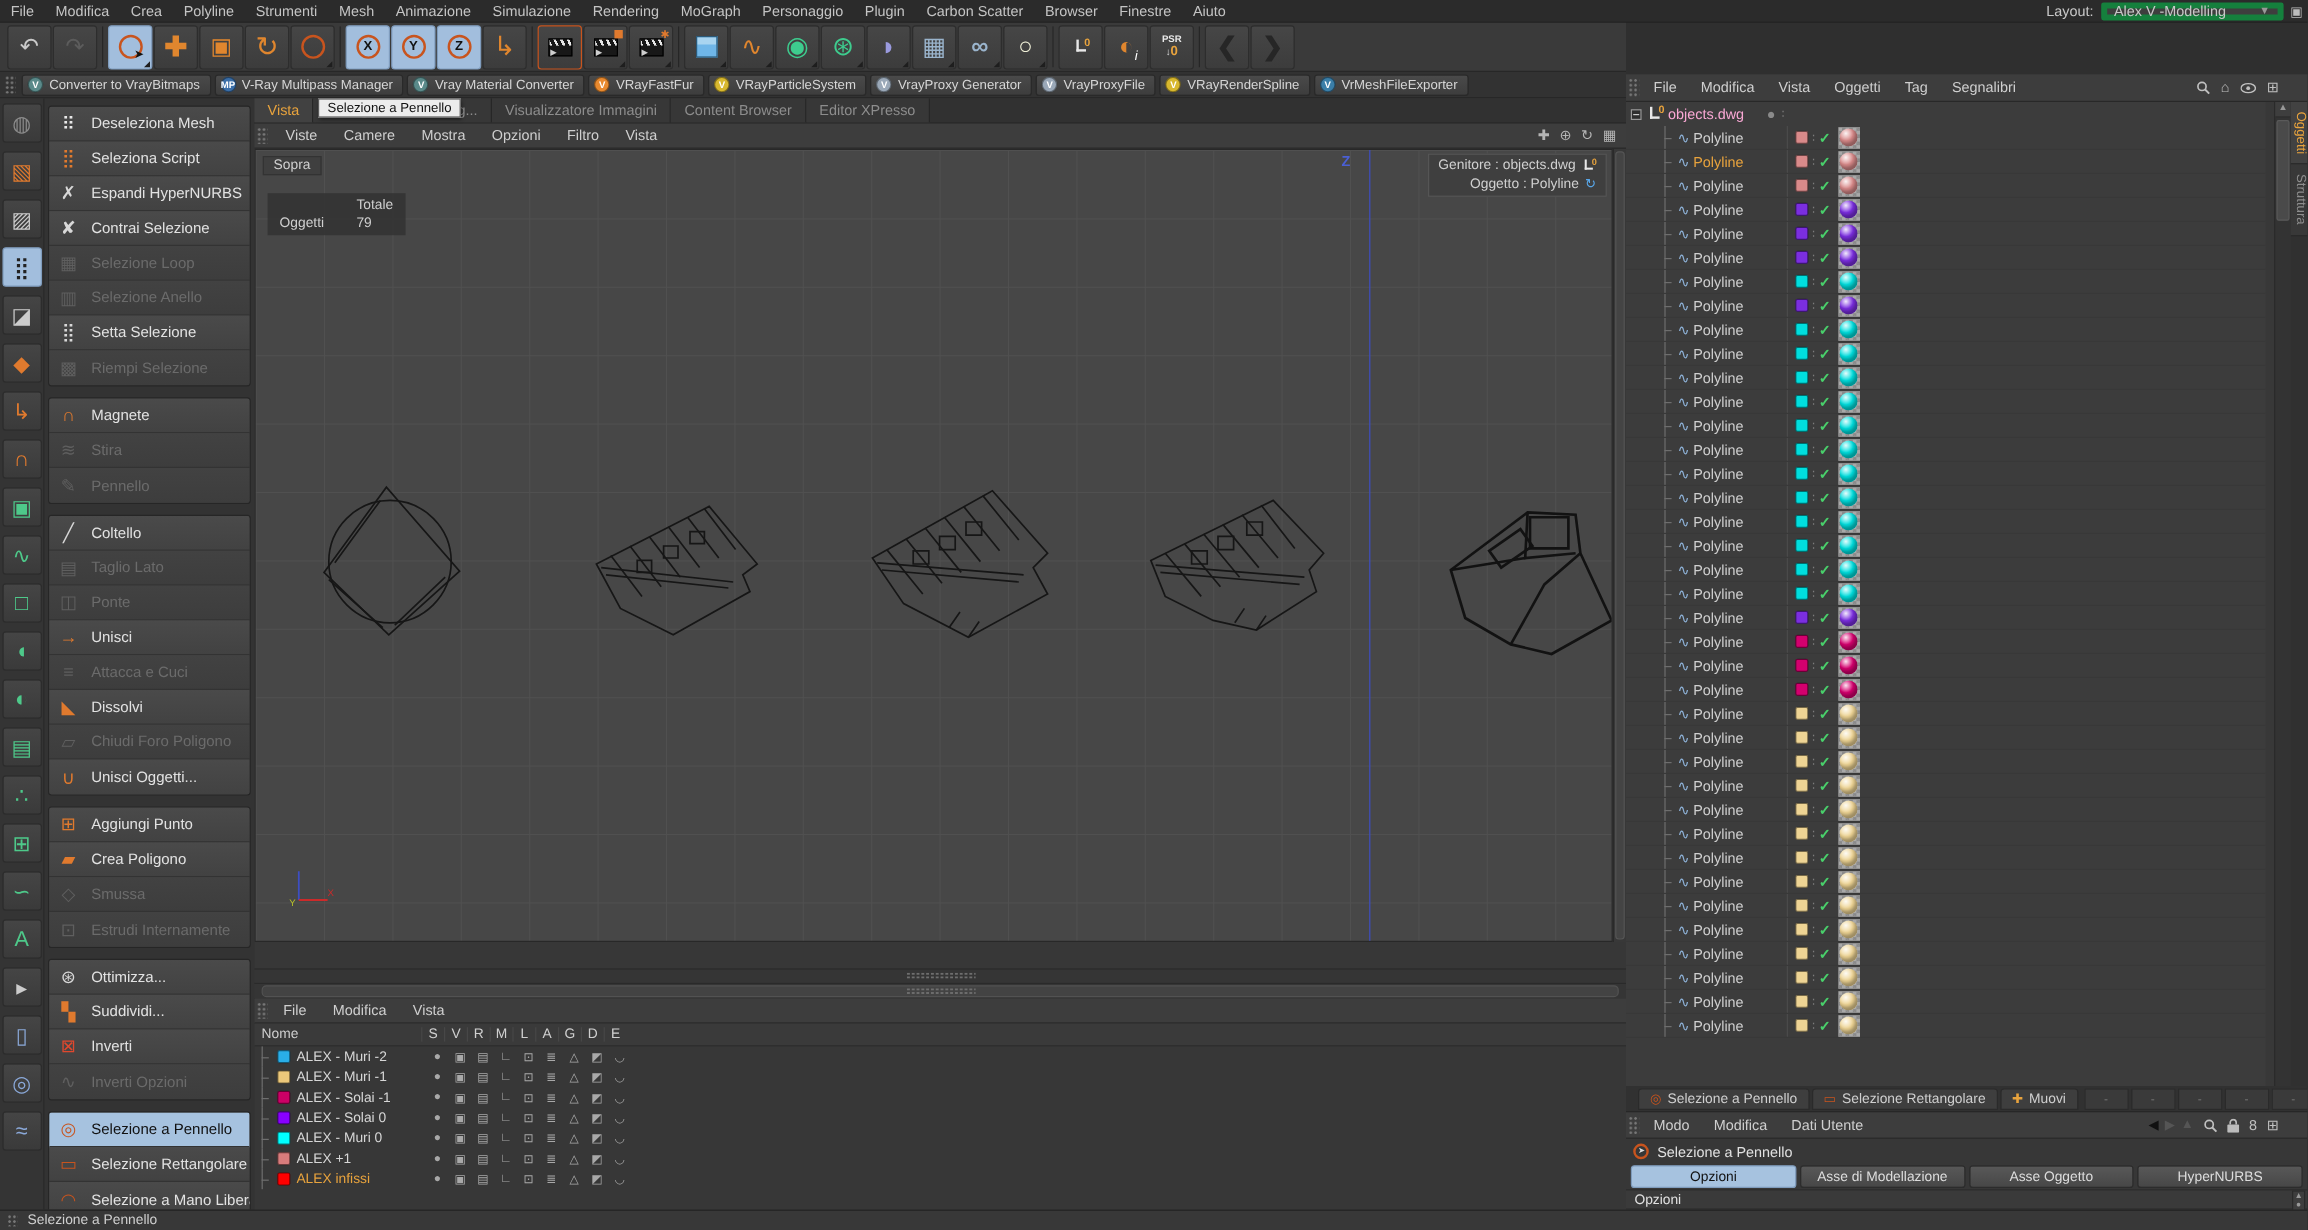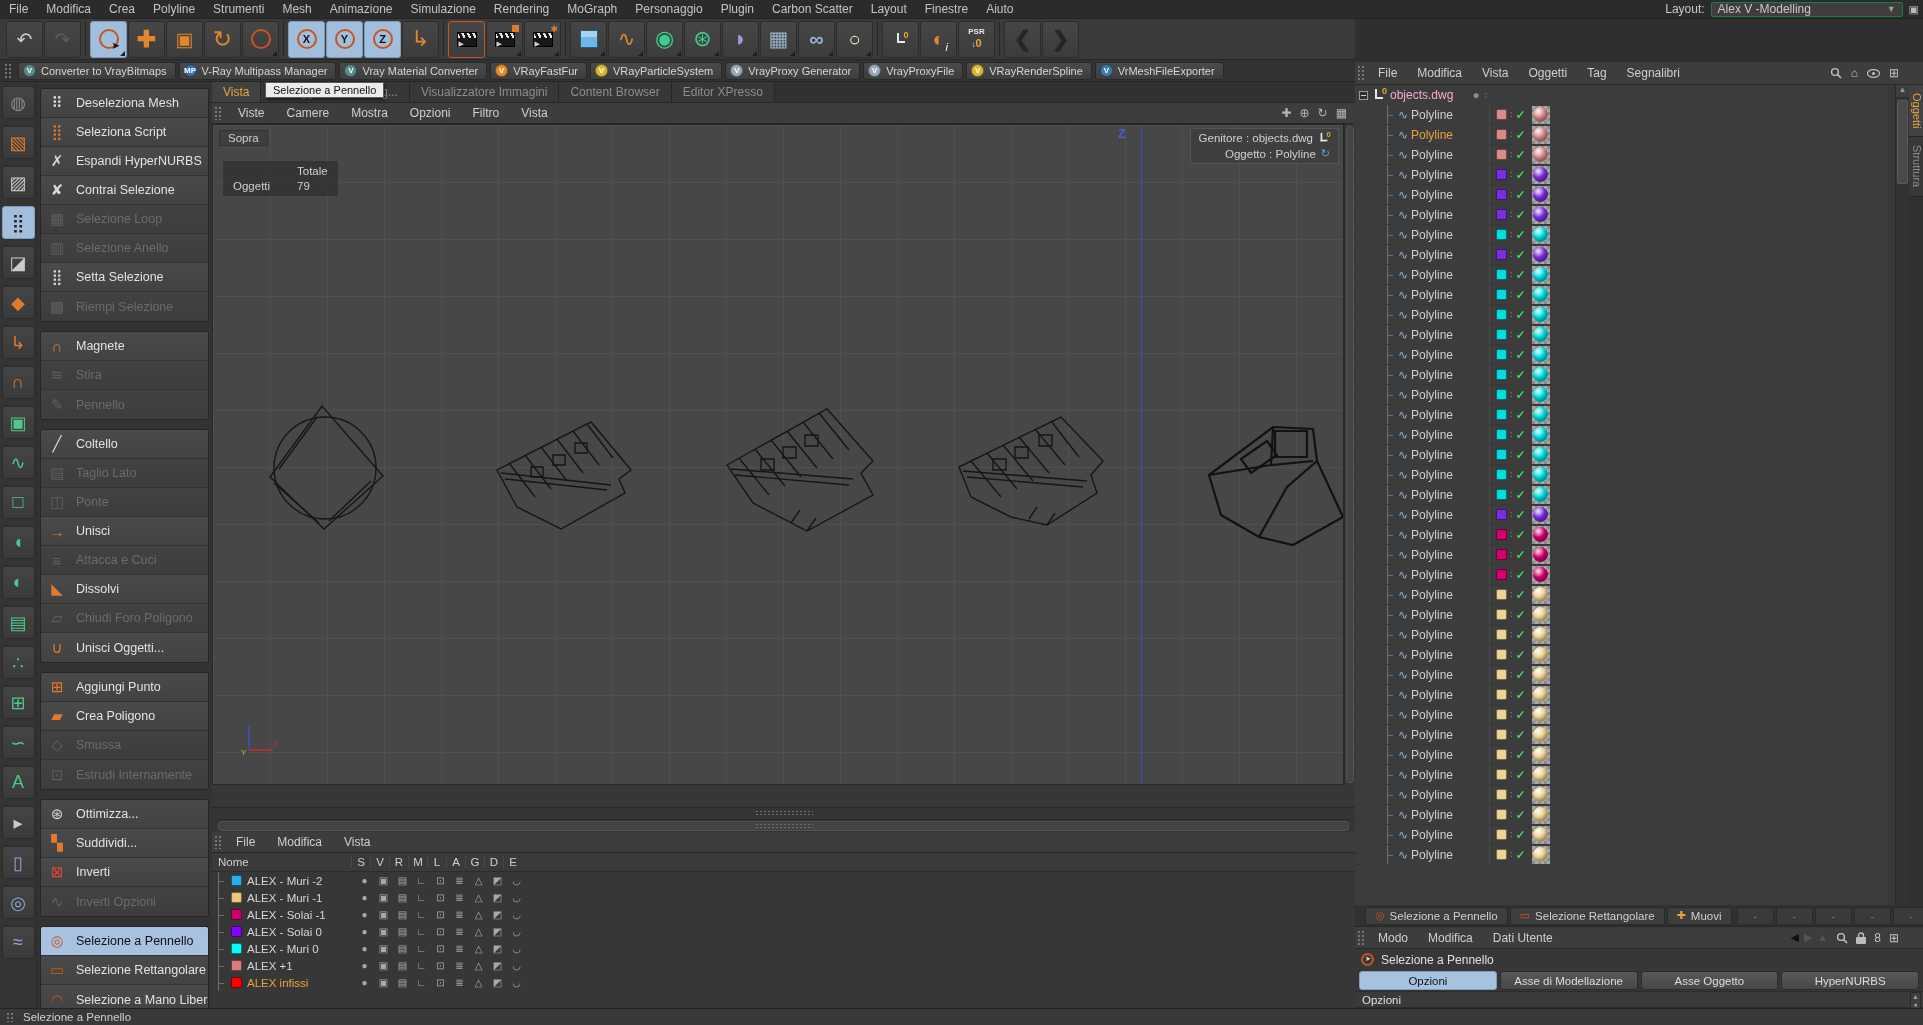--- a/index.html
+++ b/index.html
@@ -10,22 +10,22 @@
   
   .grip { width:9px; align-self:stretch; margin:3px 2px;
     background-image:radial-gradient(#787878 1px, transparent 1.2px); background-size:4px 4px; flex:0 0 9px; }
   .sep { width:1px; background:#262626; margin:3px 3px; align-self:stretch; }
 
   
   #menubar { position:absolute; left:0; top:0; width:1923px; height:19px; background:#2b2b2b;
     display:flex; align-items:center; border-bottom:1px solid #242424; }
   #menubar .mitem { padding:0 9px; color:#c4c4c4; cursor:default; }
   #menubar-right { margin-left:auto; display:flex; align-items:center; gap:6px; padding-right:4px; }
-  #layout-select { background:#3e3e3e; border:1px solid #15803d; border-radius:2px; color:#c8c8c8;
-    height:15px; display:flex; align-items:center; gap:14px; padding:0 6px; width:192px; }
+  #layout-select { background:#3e3e3e; border:5px solid #15803d; border-radius:2px; color:#c8c8c8;
+    height:15px; display:flex; align-items:center; gap:14px; padding:0 6px; width:152px; }
   #layout-select .caret { color:#999; font-size:9px; margin-left:auto; }
   #win-icon { color:#bbb; font-size:11px; }
 
   
   #toolbar { position:absolute; left:0; top:19px; width:1355px; height:41px; background:#3a3a3a;
     border-bottom:1px solid #272727; display:flex; align-items:center; padding-left:6px; gap:1px; }
   .ticon { width:37px; height:37px; border-radius:3px; display:flex; align-items:center; justify-content:center;
     background:linear-gradient(#464646,#3c3c3c); border:1px solid #2d2d2d; position:relative; color:#c9c9c9; font-size:19px; }
   .ticon.sel { background:#a2bedd; border-color:#7f9cbd; color:#222; }
   .ticon.dim { color:#5c5c5c; }
@@ -211,21 +211,21 @@
         <span class="mitem">Polyline</span>
         <span class="mitem">Strumenti</span>
         <span class="mitem">Mesh</span>
         <span class="mitem">Animazione</span>
         <span class="mitem">Simulazione</span>
         <span class="mitem">Rendering</span>
         <span class="mitem">MoGraph</span>
         <span class="mitem">Personaggio</span>
         <span class="mitem">Plugin</span>
         <span class="mitem">Carbon Scatter</span>
-        <span class="mitem">Layout</span>
+        <span class="mitem">Browser</span>
         <span class="mitem">Finestre</span>
         <span class="mitem">Aiuto</span>
       </div>
     <div id="menubar-right">
       <span>Layout:</span>
       <div id="layout-select">
         <span>Alex V -Modelling</span>
         <span class="caret">▼</span>
       </div>
       <span id="win-icon">▣</span>

